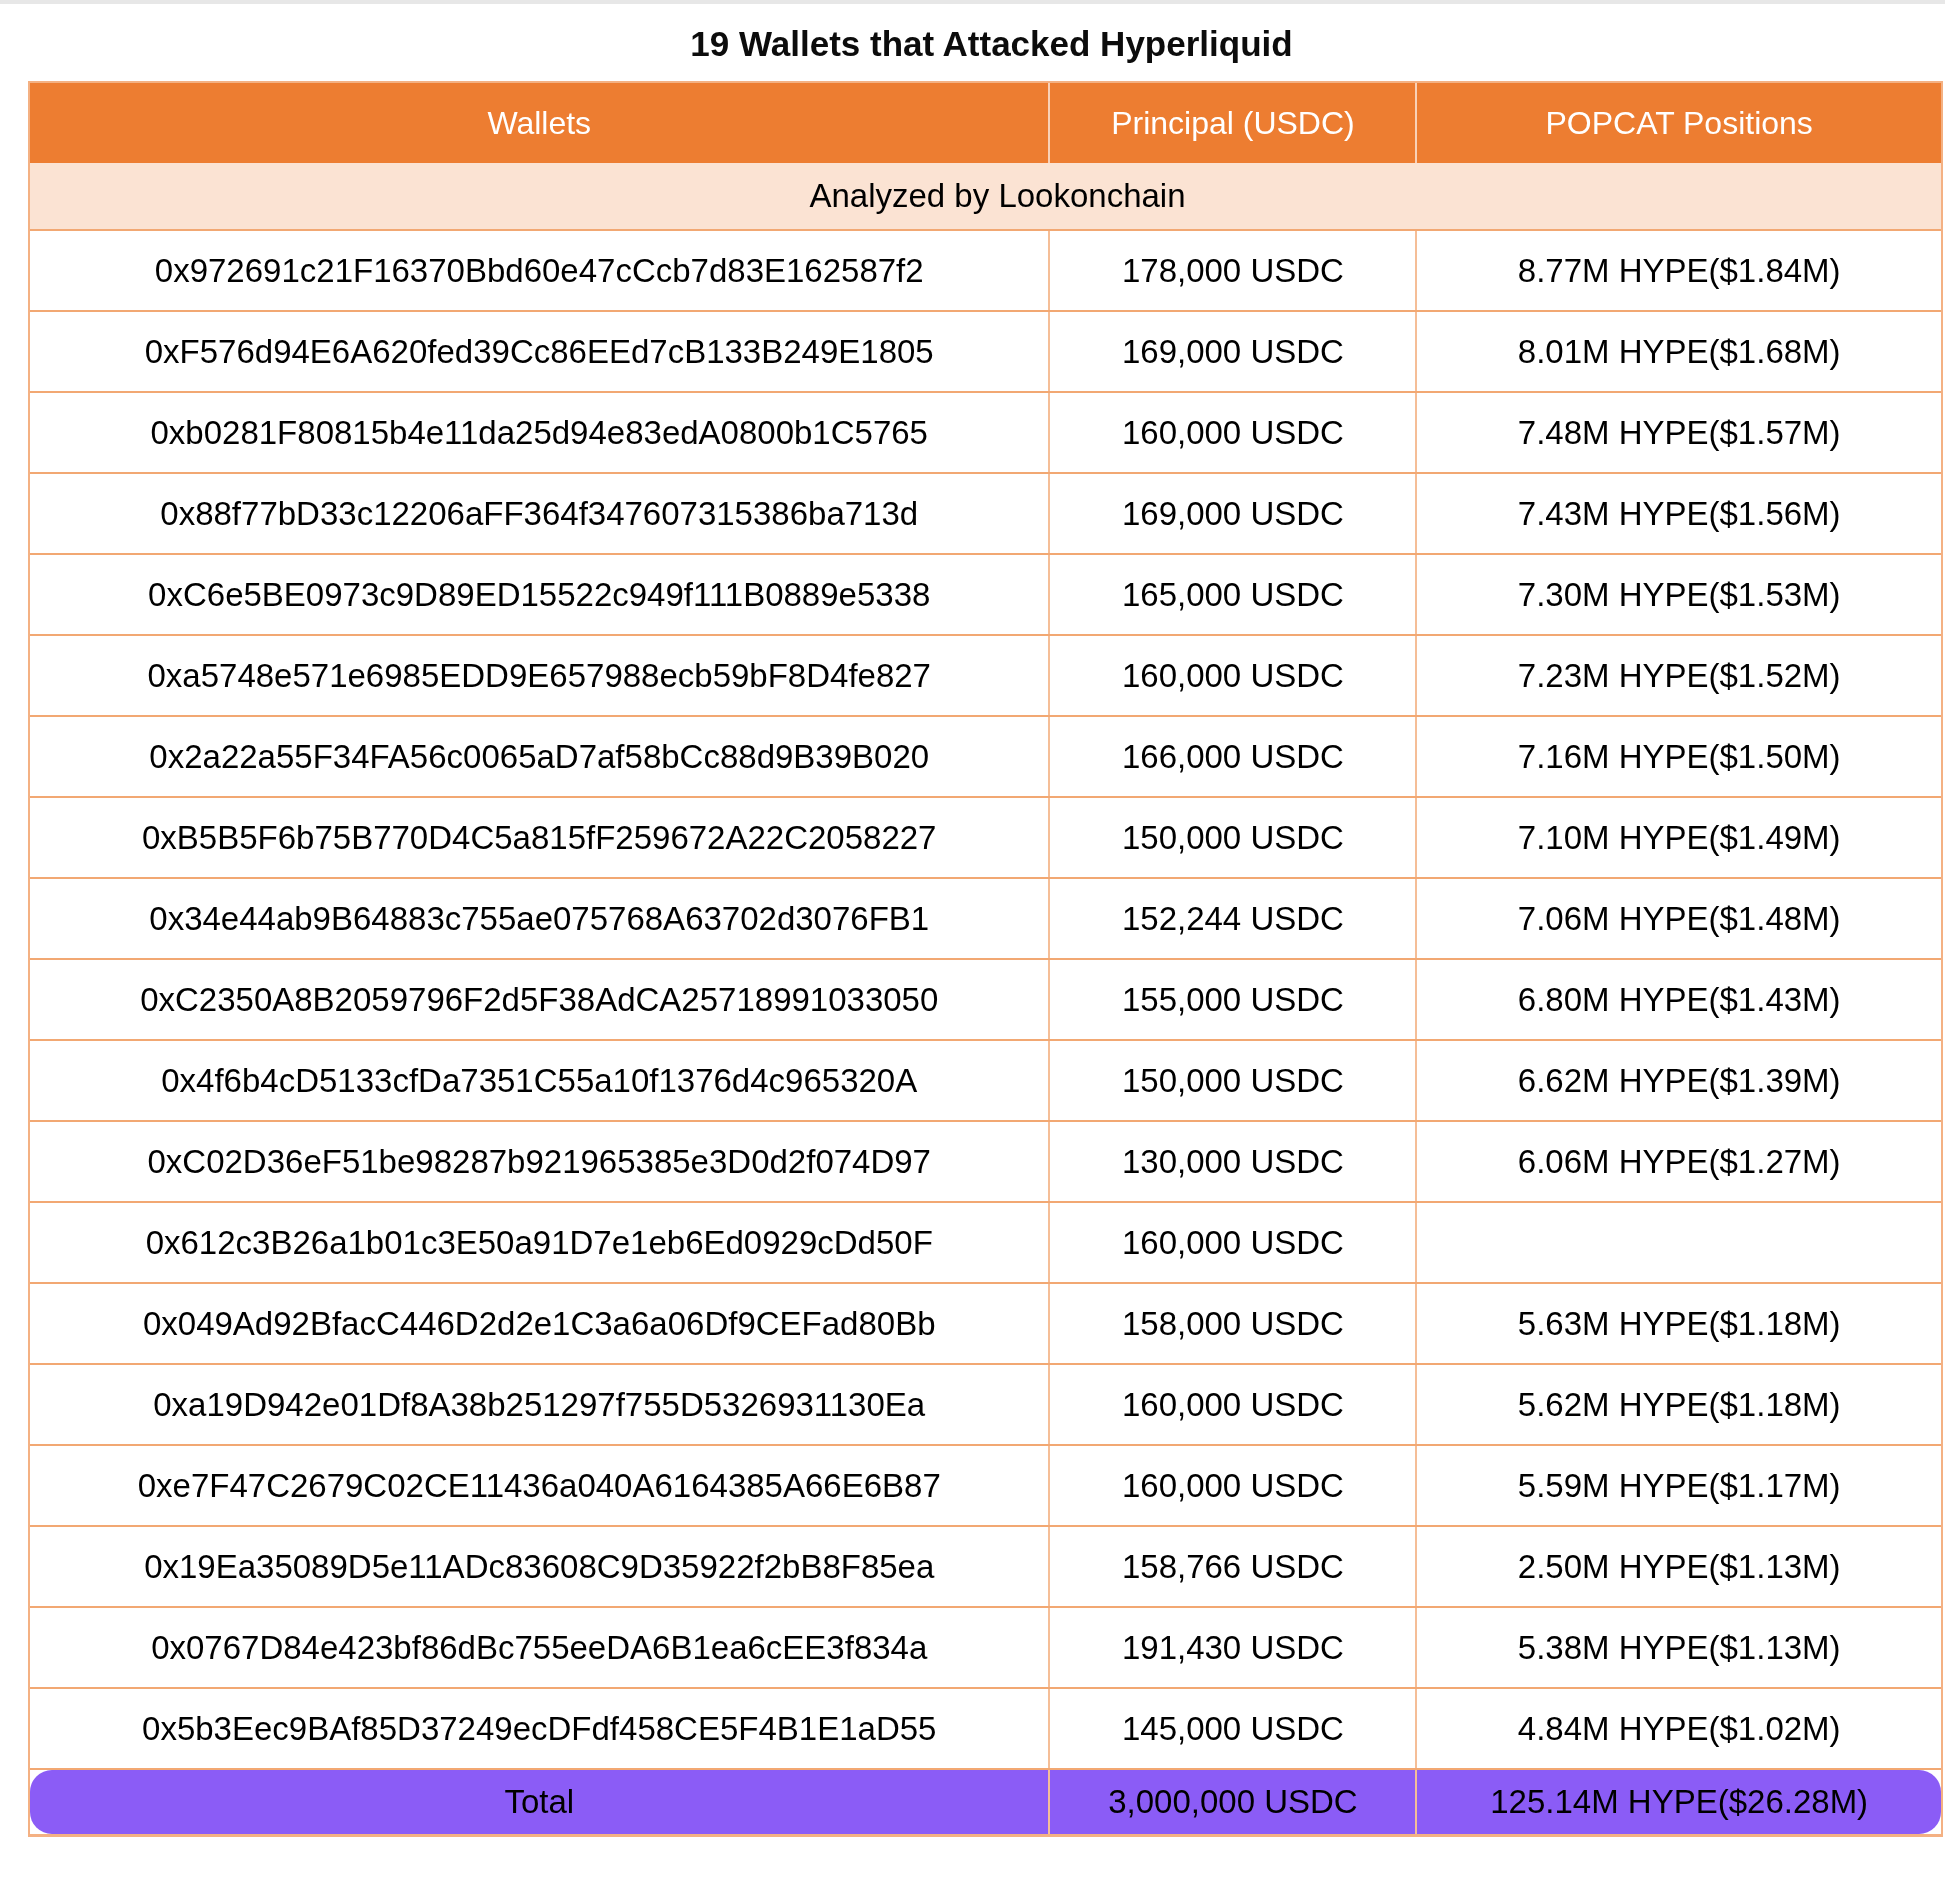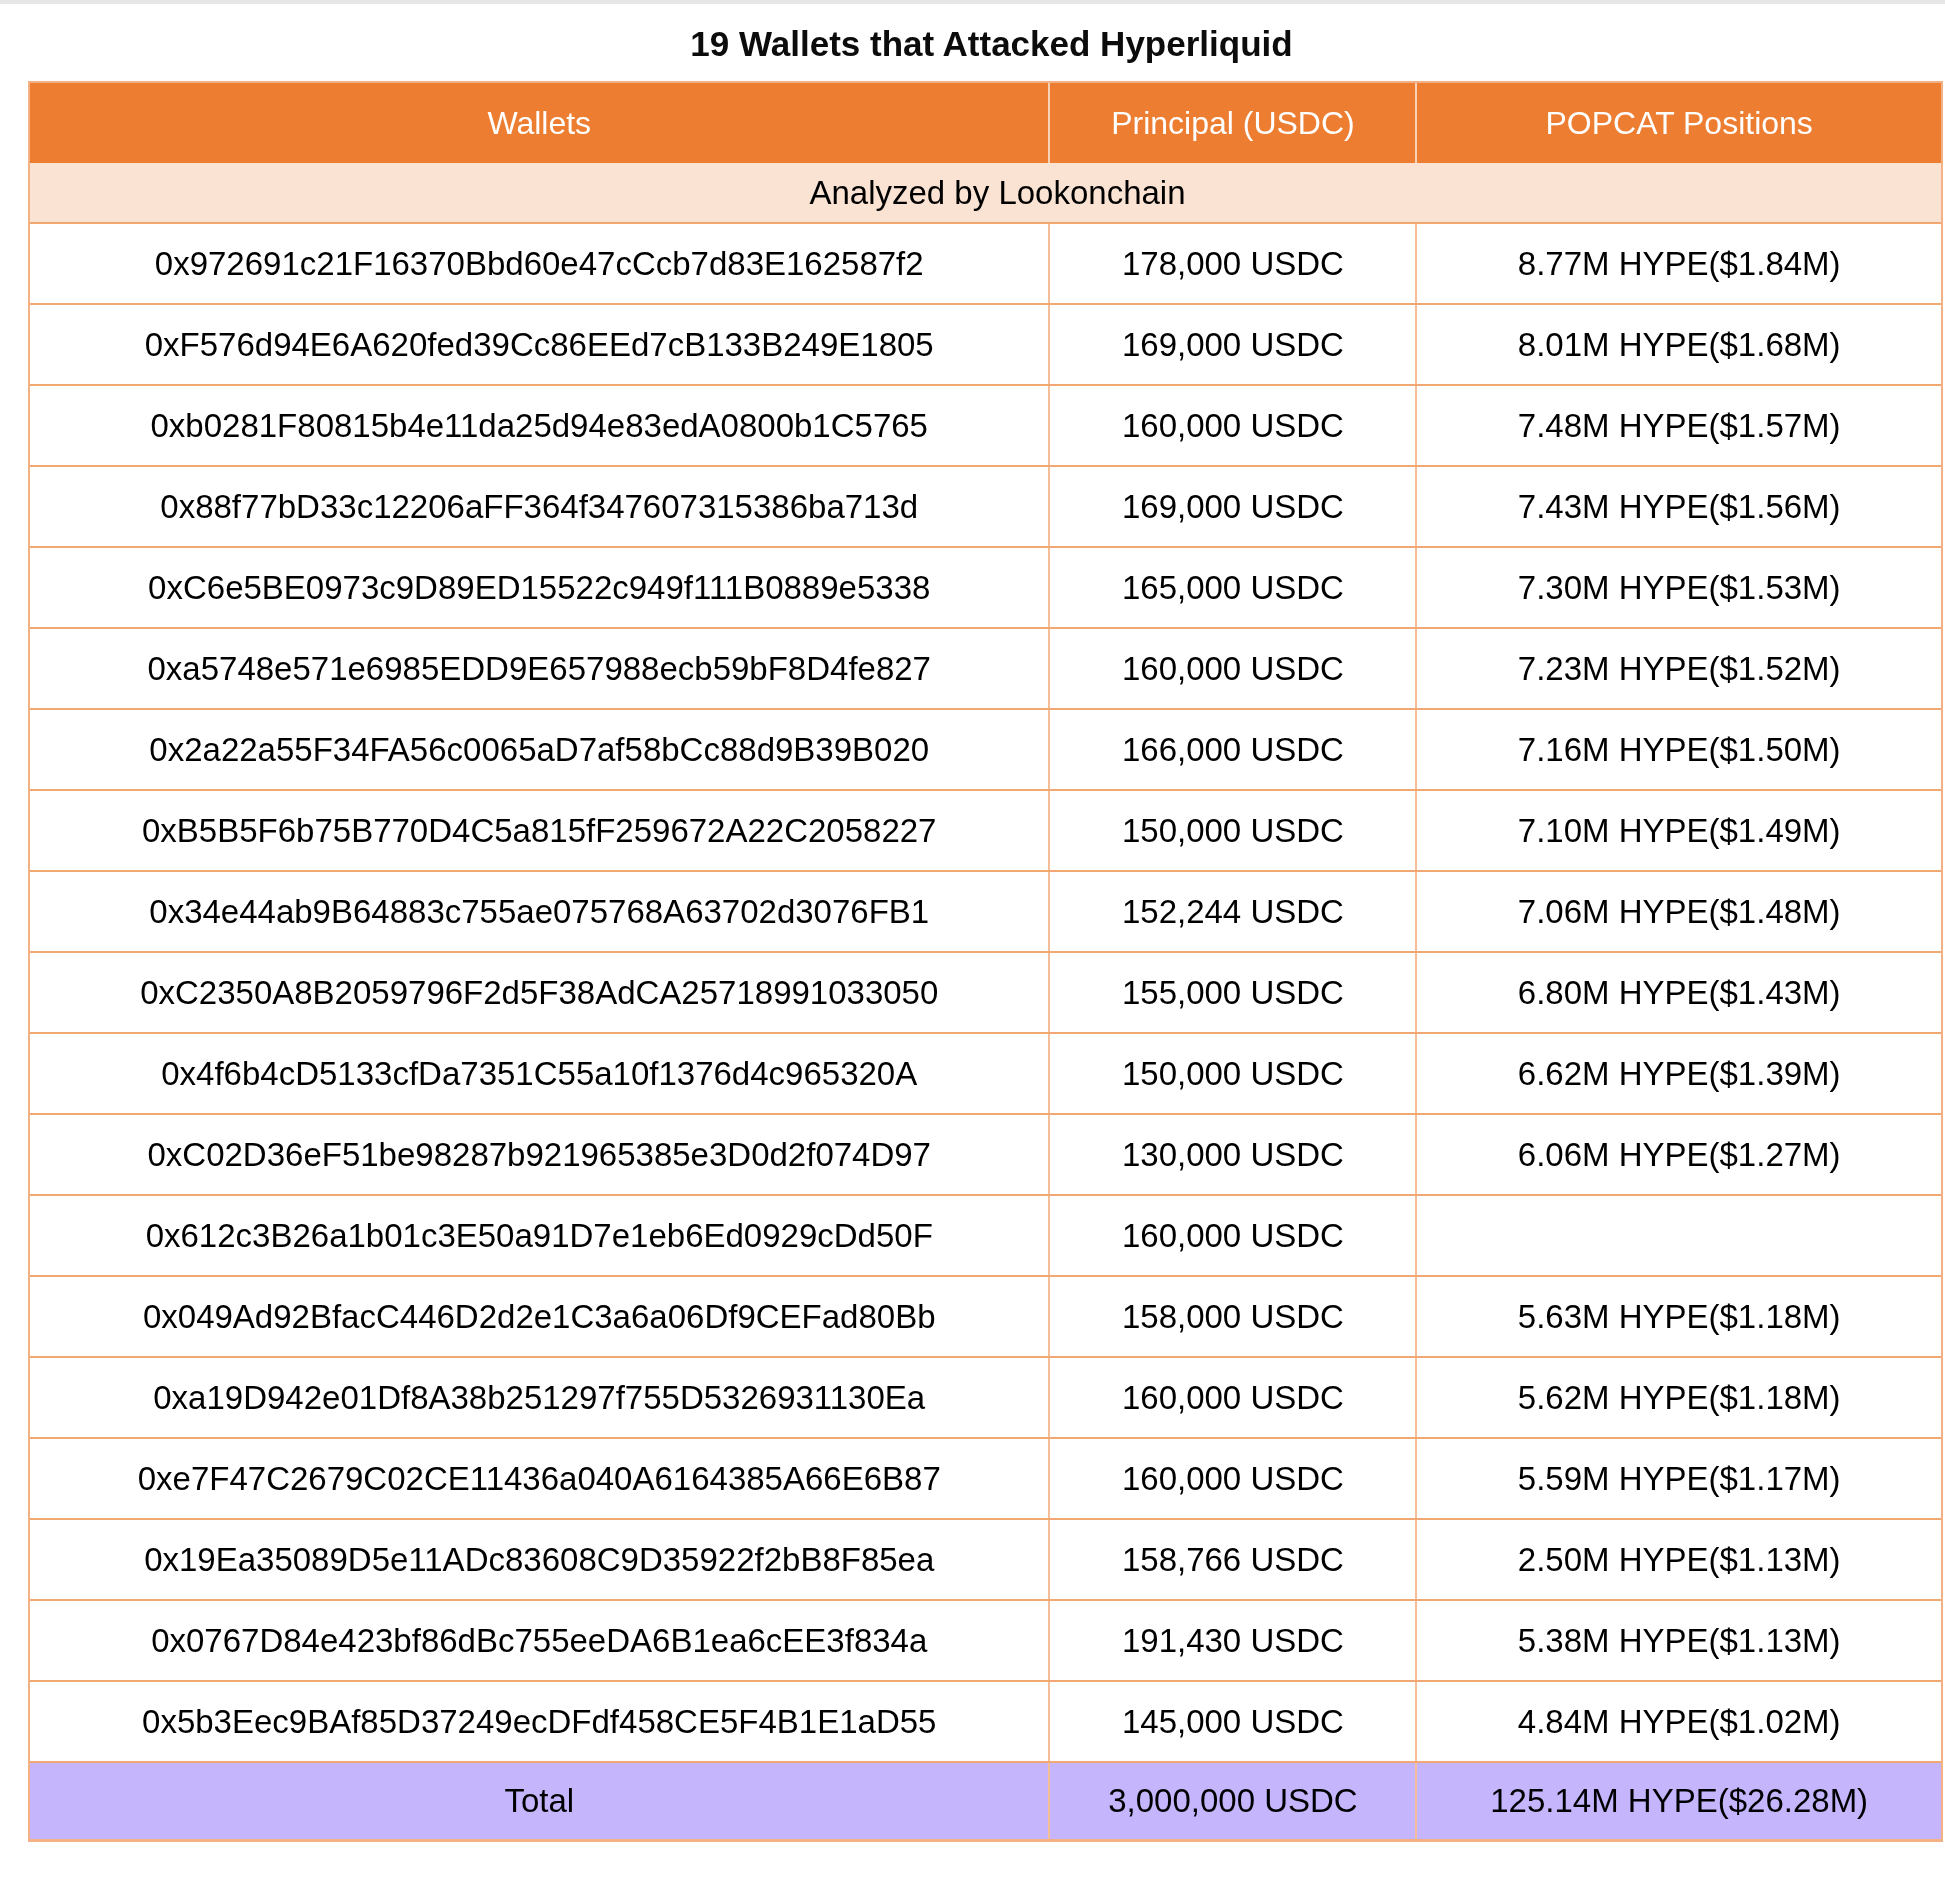--- a/index.html
+++ b/index.html
@@ -52,39 +52,40 @@
   }
   .header-row .cell {
     color: var(--header-text, #FFFFFF);
     font-size: 32px;
   }
   .header-row .c1, .header-row .c2 {
     border-right: 2.1px solid rgba(255,255,255,0.65);
   }
 
   .sub-row {
-    height: 61px;
+    height: 68px;
     background: var(--subheader-bg, #FBE3D3);
     border-bottom: 2.8px solid var(--grid, #F2A873);
     padding-left: 24px;
   }
 
   .data-row {
     height: 81px;
     background: #ffffff;
     border-bottom: 2.8px solid var(--grid, #F2A873);
   }
   .data-row .c1, .data-row .c2,
   .total-row .c1, .total-row .c2 {
     border-right: 2.1px solid var(--grid-light, #F5BE97);
   }
 
   .total-row {
-    height: 76px;
-    background: #c4b5fd;
+    height: 64px;
+    background: #8b5cf6;
+    border-radius: 22px;
   }
 </style>
 </head>
 <body>
 
 <div class="top-strip"></div>
 
 <h1 class="page-title">19 Wallets that Attacked Hyperliquid</h1>
 
 <div class="wallets-table">

